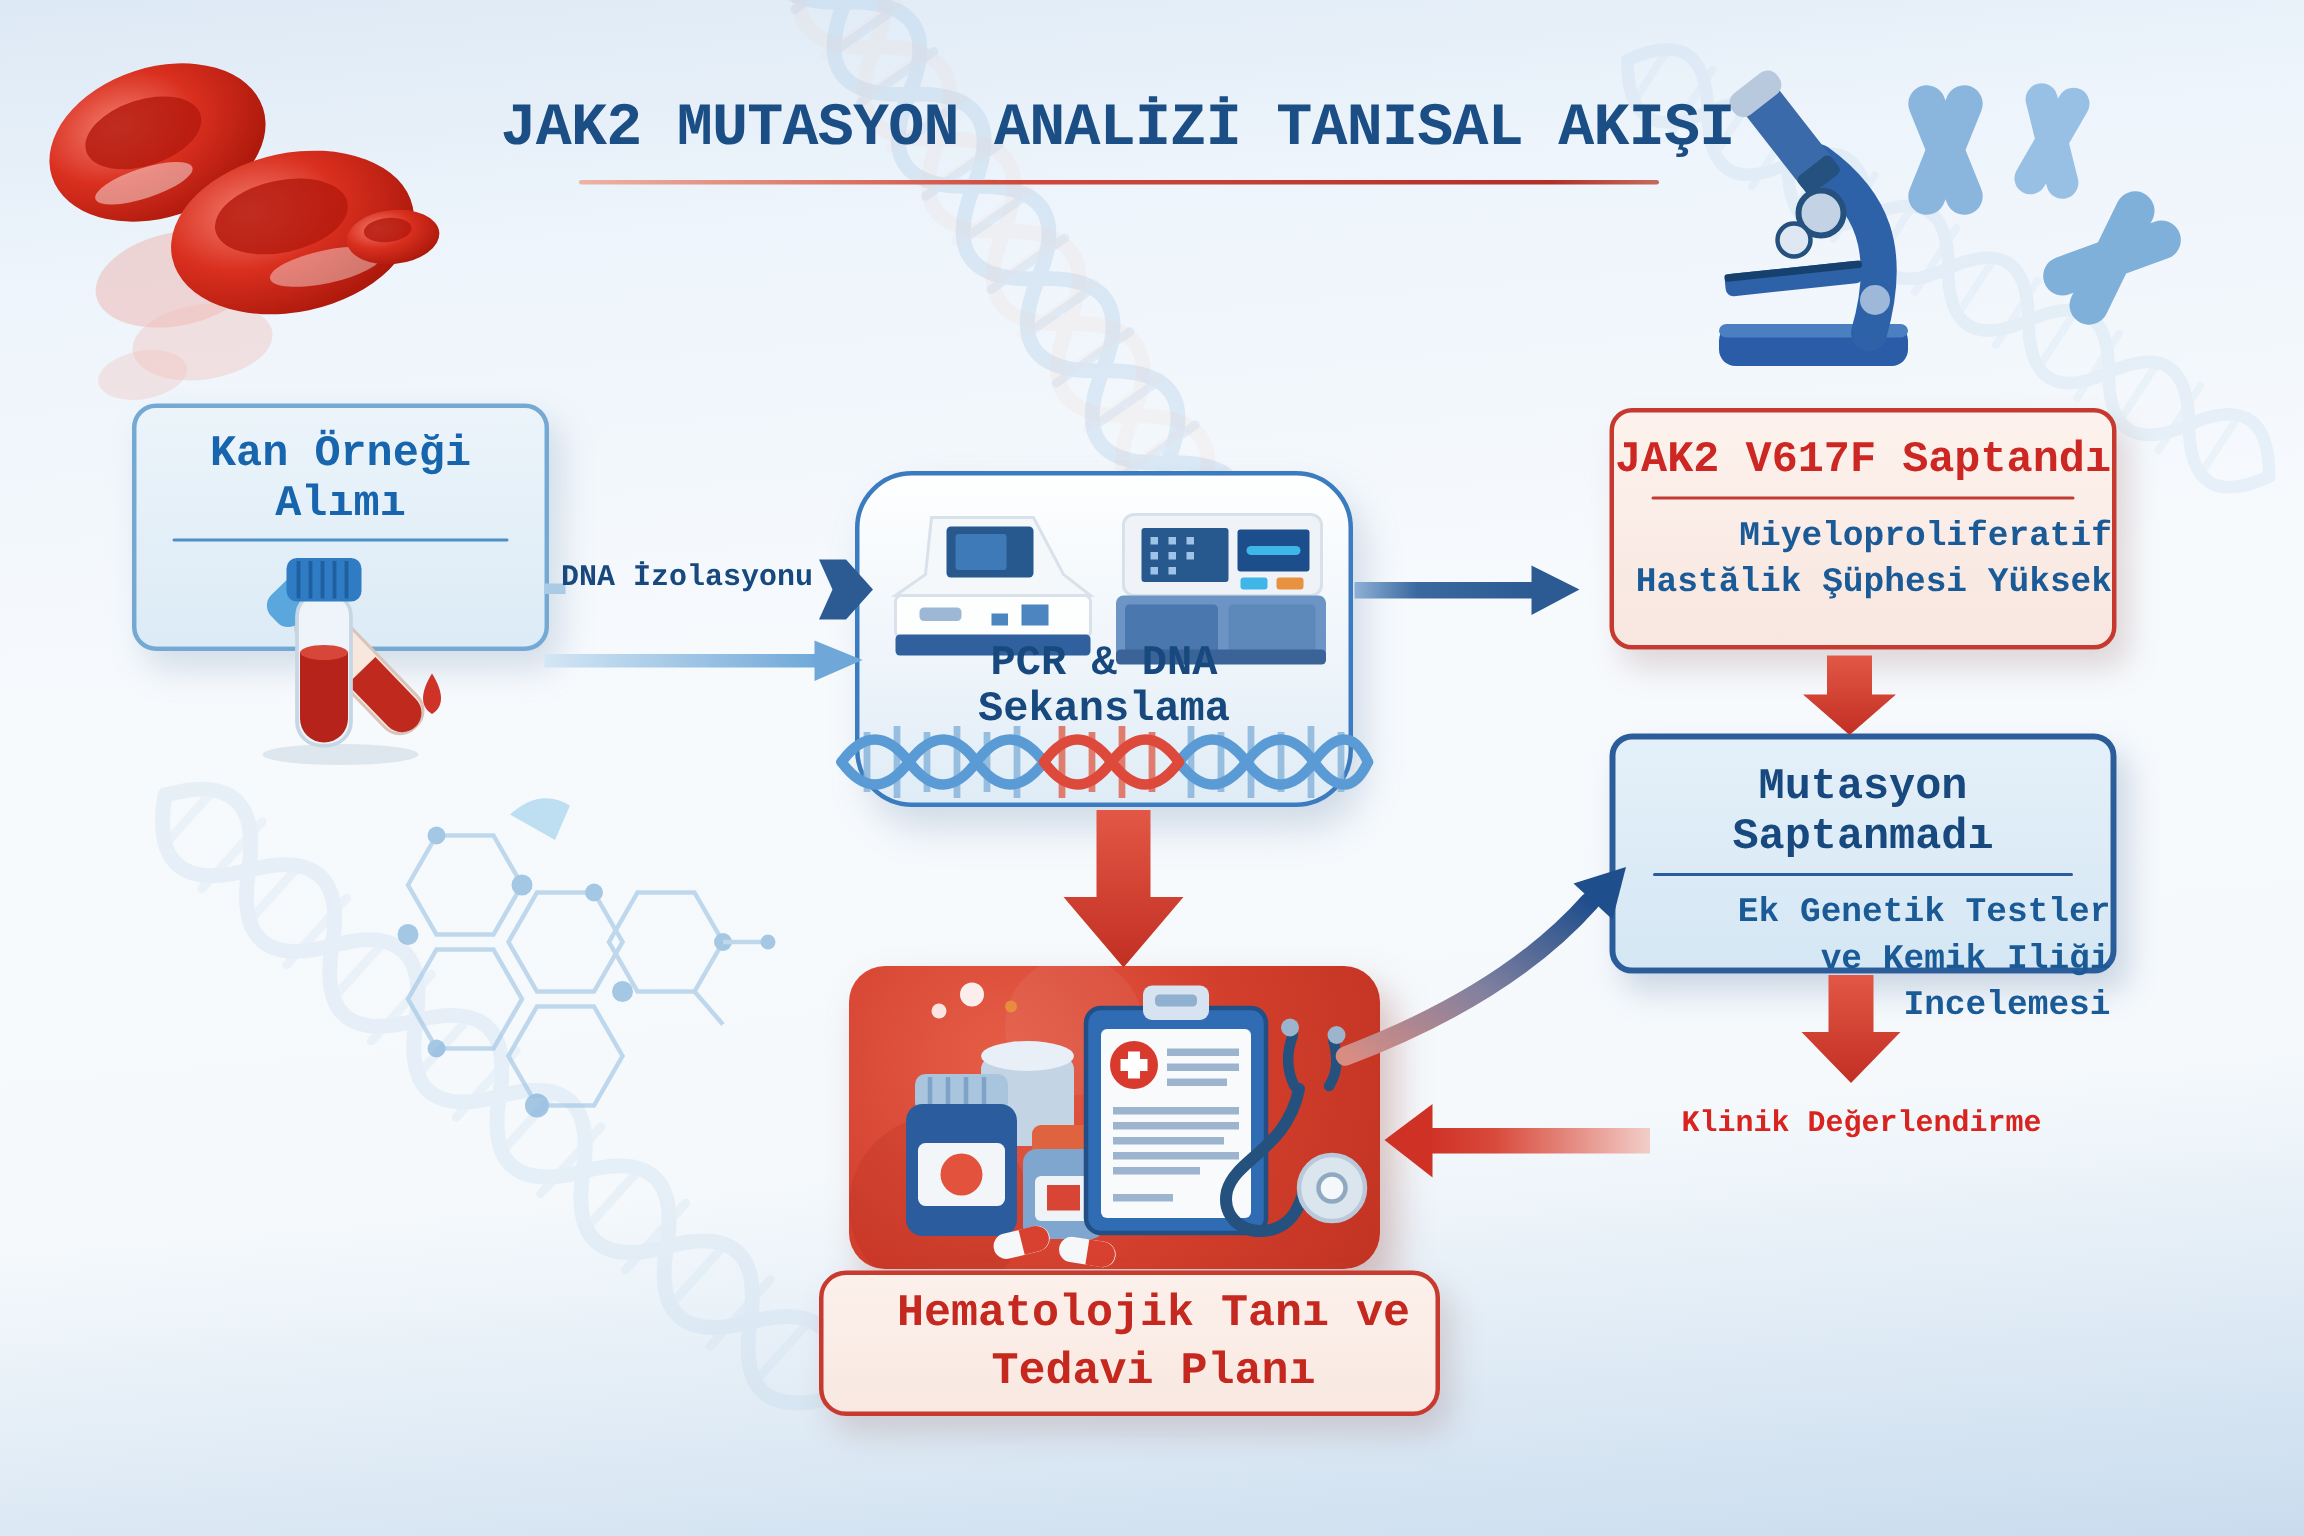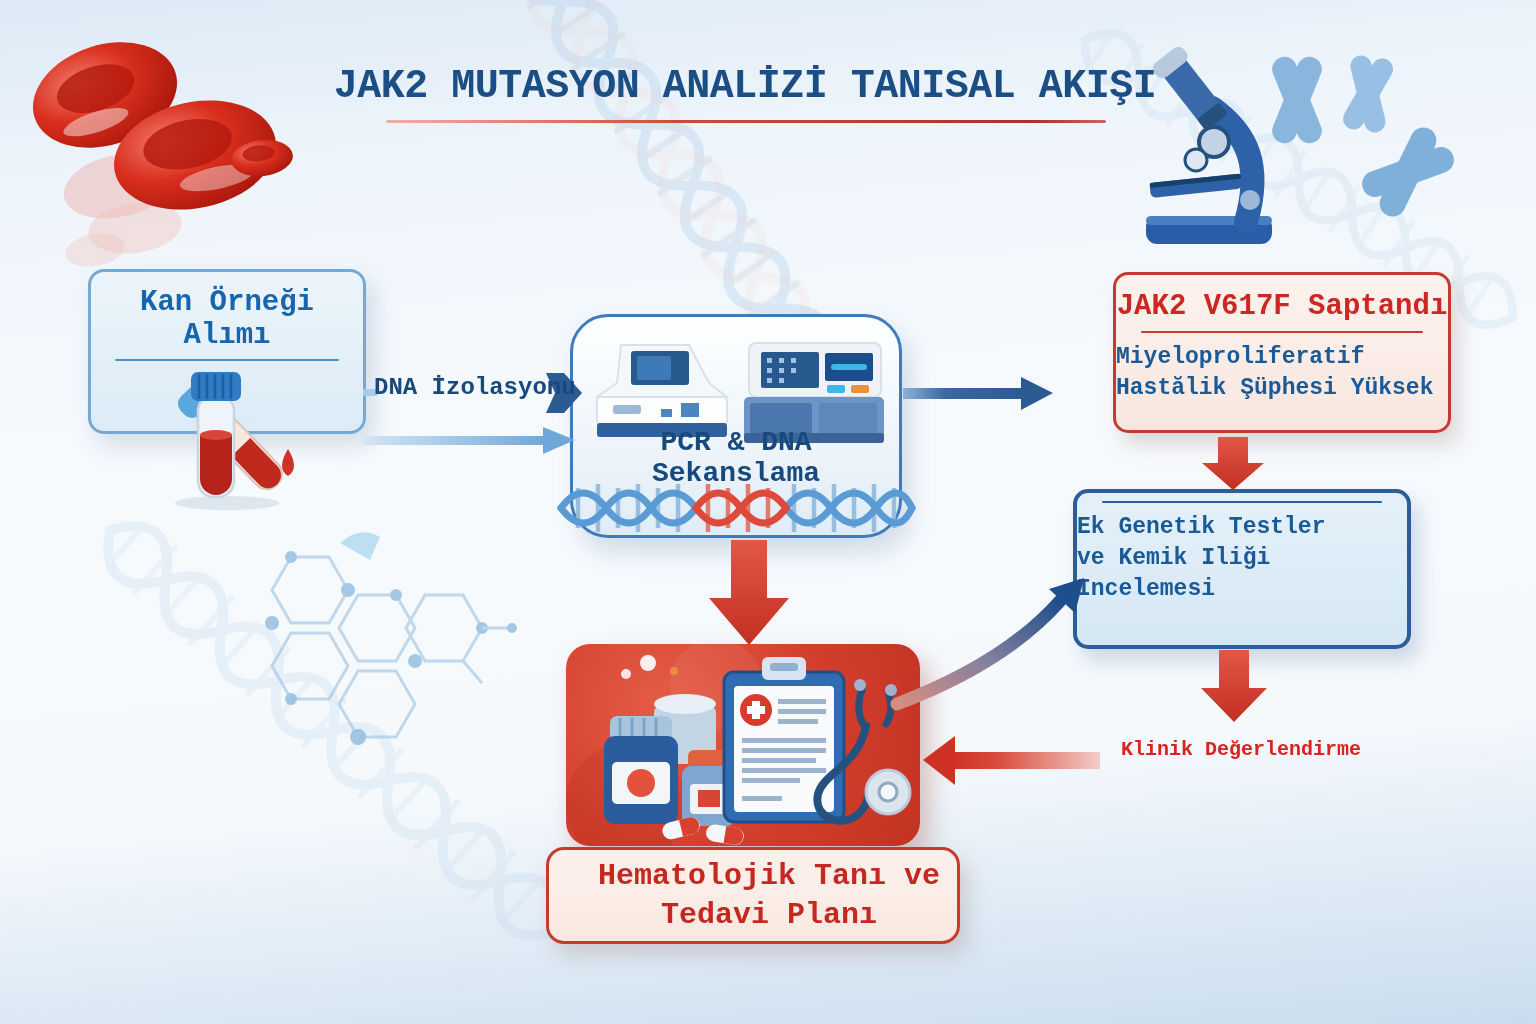--- a/index.html
+++ b/index.html
@@ -30,53 +30,52 @@
   .pcr-box{
     left:570px;top:314px;width:332px;height:224px;border:3px solid #3b7bbf;border-radius:38px;
     background:linear-gradient(180deg,#feffff,#eaf2f9 70%,#dfecf6);
     box-shadow:8px 14px 24px rgba(110,140,175,.28);
   }
   .pcr-label{position:absolute;left:0;right:0;bottom:46px;text-align:center;font-size:28px;font-weight:bold;color:#17497e;}
   .redbox{
     left:1073px;top:272px;width:338px;height:161px;border:3px solid #c5392f;border-radius:15px;
     background:linear-gradient(180deg,#fdf2ed,#f8e6e0);
     box-shadow:8px 12px 20px rgba(150,110,110,.25);
-    margin-left:40px;
   }
   .bluebox{
     left:1073px;top:489px;width:338px;height:160px;border:4px solid #2b5d9b;border-radius:15px;
     background:linear-gradient(180deg,#e4f0f9,#d5e7f4);
     box-shadow:8px 12px 20px rgba(110,140,175,.3);
   }
   .node-title{margin-top:15px;text-align:center;font-size:29px;font-weight:bold;}
   .node-title.red{color:#cc2722;}
   .node-title.navy{color:#17497e;}
   .node-rule{width:85%;height:2px;margin:8px auto 9px auto;border-radius:1px;}
   .node-rule.red{background:#c23a30;}
   .node-rule.navy{background:#2b5d9b;}
-  .node-sub{text-align:left;font-size:23px;font-weight:bold;color:#1a5a96;line-height:1.35;}
+  .node-sub{text-align:right;font-size:23px;font-weight:bold;color:#1a5a96;line-height:1.35;}
   .clinical{
     position:absolute;left:1096px;top:738px;width:290px;text-align:center;z-index:5;
     font-size:20px;font-weight:bold;color:#d8231f;
   }
   .panel{
     left:566px;top:644px;width:354px;height:202px;border-radius:24px;overflow:hidden;
     background:radial-gradient(circle at 28% 30%,#e55d46,#d23e2c 55%,#c23322);
     box-shadow:10px 14px 24px rgba(160,90,80,.35);
   }
   .hema-box{
     left:546px;top:847px;width:414px;height:97px;border:3px solid #c8392e;border-radius:18px;
     background:linear-gradient(180deg,#fcf0ea,#f9e8e2);
     box-shadow:8px 12px 20px rgba(150,110,110,.25);
     display:flex;align-items:center;justify-content:center;padding-left:32px;
   }
   .hema-text{text-align:center;font-size:30px;font-weight:bold;color:#c4281f;line-height:1.3;}
   .dna-iso-label{
     position:absolute;left:374px;top:374px;width:170px;z-index:5;
-    font-size:24px;font-weight:bold;color:#17497e;white-space:nowrap;
+    font-size:20px;font-weight:bold;color:#17497e;white-space:nowrap;
   }
   .helix-cross{position:absolute;left:556px;top:472px;z-index:5;}
 </style>
 </head>
 <body>
 
 <div class="canvas">
 
   <svg class="layer" width="1536" height="1024" viewBox="0 0 1536 1024">
     <defs>
@@ -291,20 +290,21 @@
   <div class="node redbox">
     <div class="node-title red">JAK2 V617F Saptandı</div>
     <div class="node-rule red"></div>
     <div class="node-sub">
       <span>Miyeloproliferatif</span><br>
       <span>Hastălik Şüphesi Yüksek</span>
     </div>
   </div>
 
   <div class="node bluebox">
+    <div class="node-title navy">Mutasyon Saptanmadı</div>
     <div class="node-rule navy"></div>
     <div class="node-sub">
       <span>Ek Genetik Testler</span><br>
       <span>ve Kemik Iliği Incelemesi</span>
     </div>
   </div>
 
   <div class="clinical">Klinik Değerlendirme</div>
 
   <div class="node panel">

